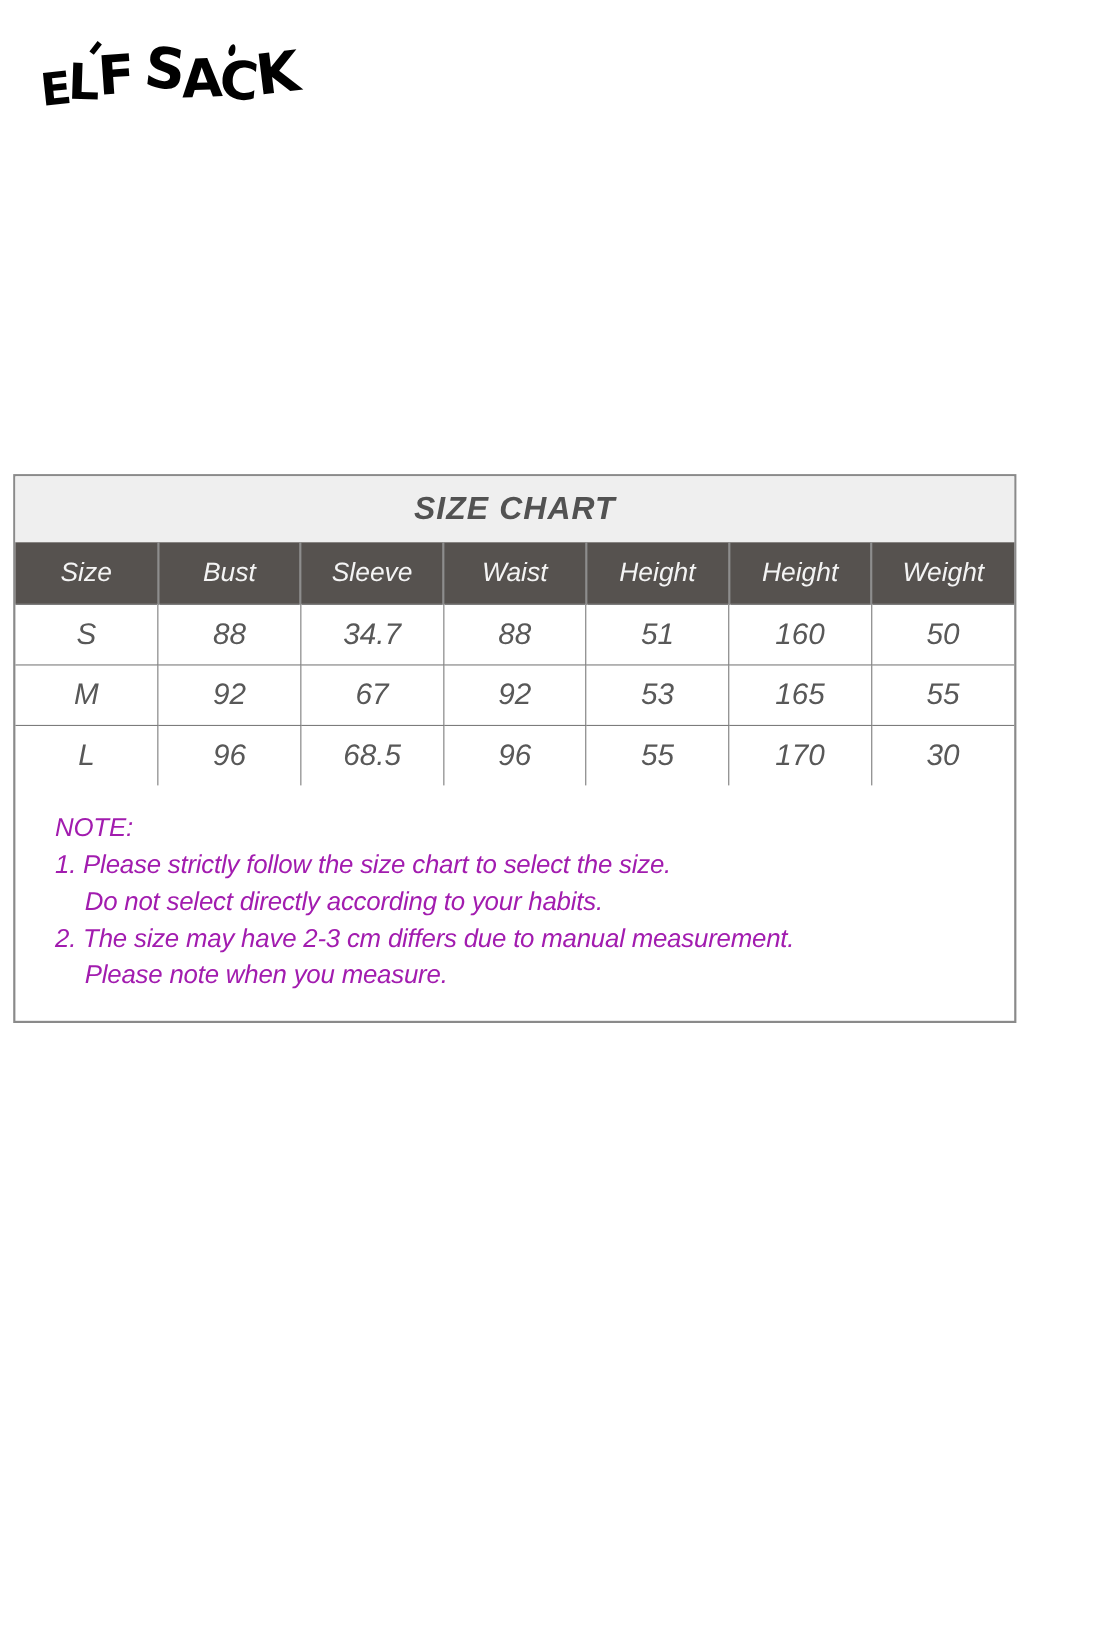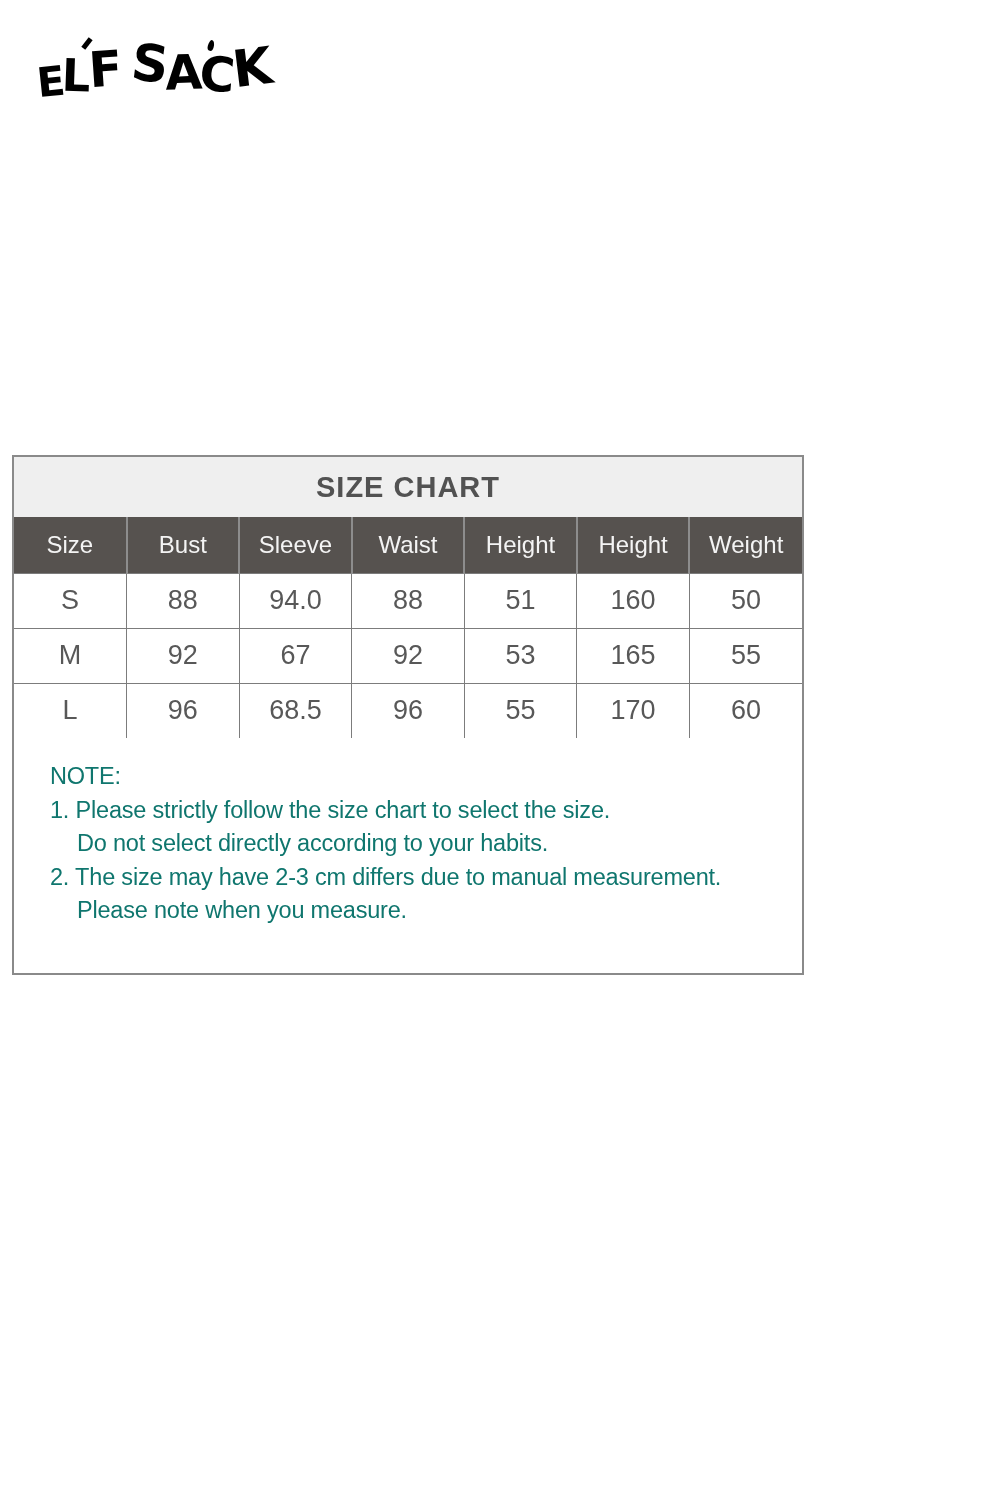--- a/index.html
+++ b/index.html
@@ -38,23 +38,24 @@
     border-right:5px solid #000;transform:rotate(38deg);
   }
   .logo-mark-right{
     position:absolute;left:172px;top:-4px;width:6px;height:11px;
     background:#000;border-radius:50% 50% 50% 50%/60% 60% 40% 40%;
     transform:rotate(14deg);
   }
 
   
   .panel{
-    position:absolute;left:12px;top:455px;width:792px;
+    position:absolute;left:12px;top:431px;width:912px;
     border:2px solid var(--outer-border);
     background:#fff;
+    font-style:italic;
   }
   .panel-title{
     height:60px;background:var(--title-bg);
     display:flex;align-items:center;justify-content:center;
     font-size:29px;font-weight:bold;letter-spacing:1px;color:#525252;
   }
   table.size-table{
     width:100%;border-collapse:collapse;table-layout:fixed;padding-left:40px;
   }
   .size-table th{
@@ -67,22 +68,22 @@
     height:55px;text-align:center;vertical-align:middle;
     font-size:27px;color:#585858;
     border:1.5px solid var(--border);
   }
   .size-table td:first-child{border-left:none;}
   .size-table td:last-child{border-right:none;}
   .size-table tr:last-child td{border-bottom:none;}
 
   
   .note{
-    padding:22px 18px 45px 36px;
-    font-size:23.5px;color:#0f766e;line-height:33.5px;
+    padding:22px 18px 24px 36px;
+    font-size:23.5px;color:#a21caf;line-height:33.5px;
     letter-spacing:-0.2px;
   }
   .note-line.indent{padding-left:27px;}
 </style>
 </head>
 <body>
 
 <div class="logo">
   <span class="logo-mark-left"></span>
   <span class="logo-mark-right"></span>
@@ -102,21 +103,21 @@
         <th>Waist</th>
         <th>Height</th>
         <th>Height</th>
         <th>Weight</th>
       </tr>
     </thead>
     <tbody>
       <tr>
         <td>S</td>
         <td>88</td>
-        <td>94.0</td>
+        <td>34.7</td>
         <td>88</td>
         <td>51</td>
         <td>160</td>
         <td>50</td>
       </tr>
       <tr>
         <td>M</td>
         <td>92</td>
         <td>67</td>
         <td>92</td>
@@ -124,21 +125,21 @@
         <td>165</td>
         <td>55</td>
       </tr>
       <tr>
         <td>L</td>
         <td>96</td>
         <td>68.5</td>
         <td>96</td>
         <td>55</td>
         <td>170</td>
-        <td>60</td>
+        <td>30</td>
       </tr>
     </tbody>
   </table>
 
   <div class="note">
     <div class="note-line">NOTE:</div>
     <div class="note-line">1. Please strictly follow the size chart to select the size.</div>
     <div class="note-line indent">Do not select directly according to your habits.</div>
     <div class="note-line">2. The size may have 2-3 cm differs due to manual measurement.</div>
     <div class="note-line indent">Please note when you measure.</div>

